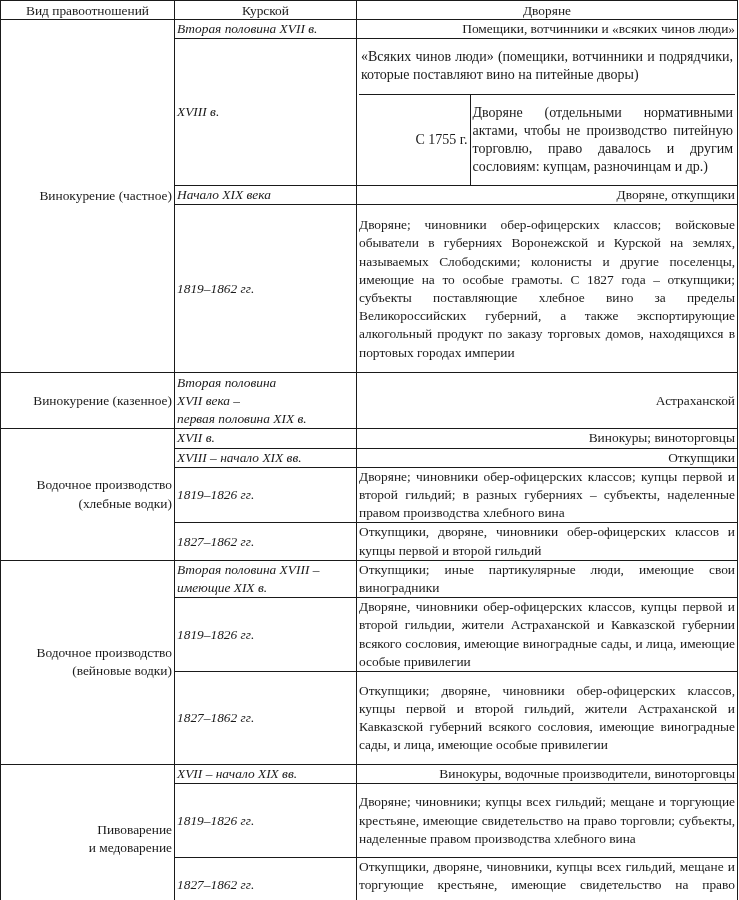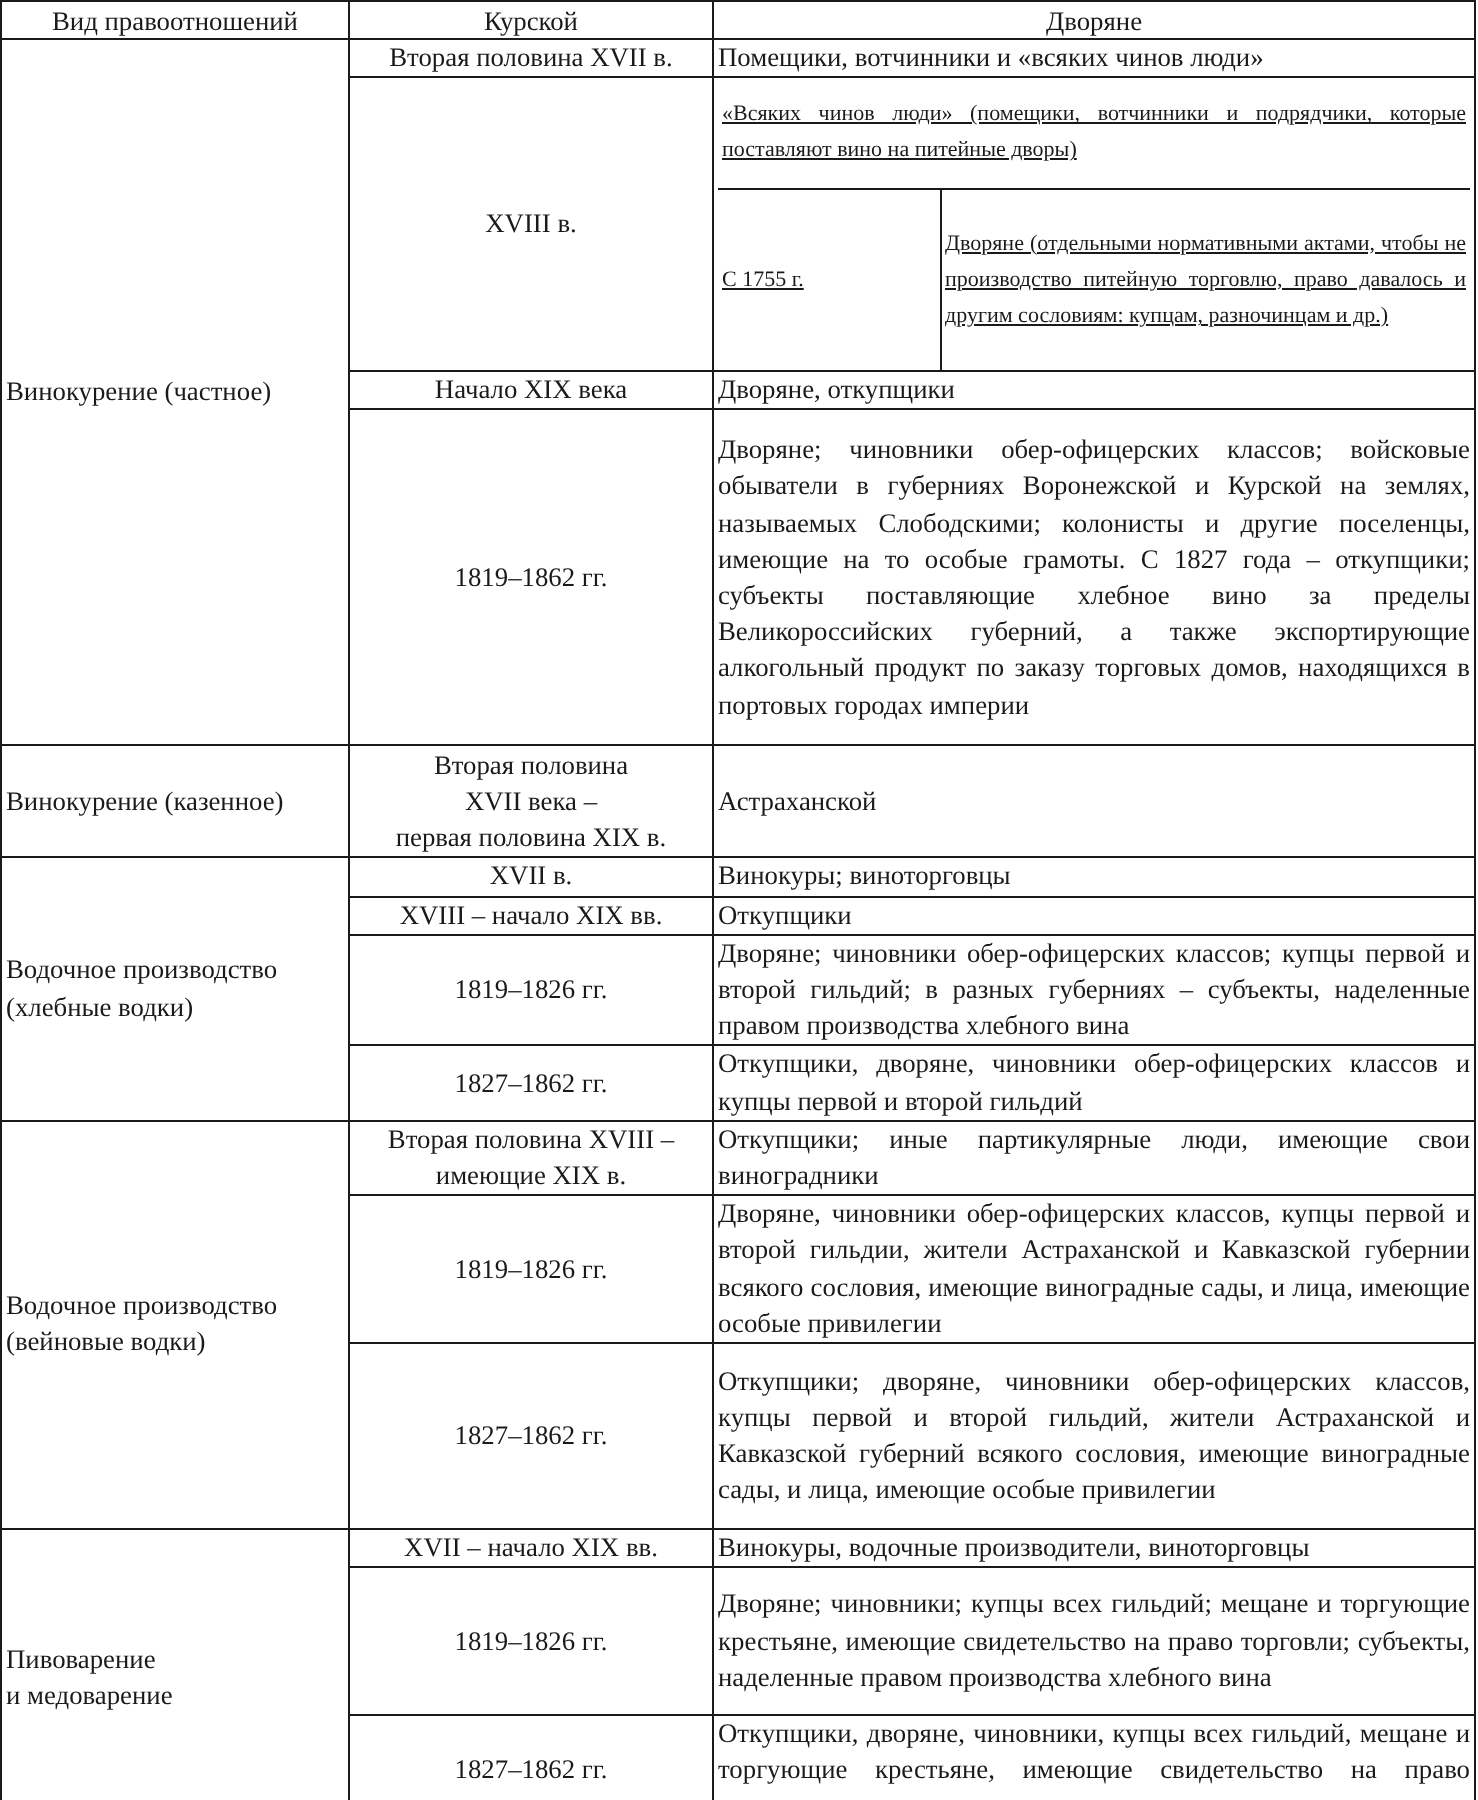--- a/index.html
+++ b/index.html
@@ -19,33 +19,32 @@
     vertical-align: middle;
   }
   th {
     font-weight: normal;
     text-align: center;
     height: 18px;
     line-height: 17px;
   }
   .col-kind { width: 174px; }
   .col-period { width: 182px; }
-  .c { text-align: center; }
+  .c { text-align: left; font-style: italic; }
   .j { text-align: justify; }
-  .l { text-align: left; }
+  .l { text-align: right; }
   td.inner-wrap { padding: 0; }
   table.inner {
     border-collapse: collapse;
     table-layout: fixed;
     width: 100%;
     height: 100%;
     font-family: "Liberation Serif", "DejaVu Serif", serif;
-    font-size: 11px;
+    font-size: 14px;
     line-height: 18.2px;
-    text-decoration: underline;
   }
   table.inner td { border: 1px solid #1a1a1a; padding: 0 2px; }
   table.inner tr:first-child td { border-top: none; }
   table.inner td:first-child { border-left: none; }
   table.inner td:last-child { border-right: none; }
   table.inner tr:last-child td { border-bottom: none; }
 </style>
 </head>
 <body>
 

